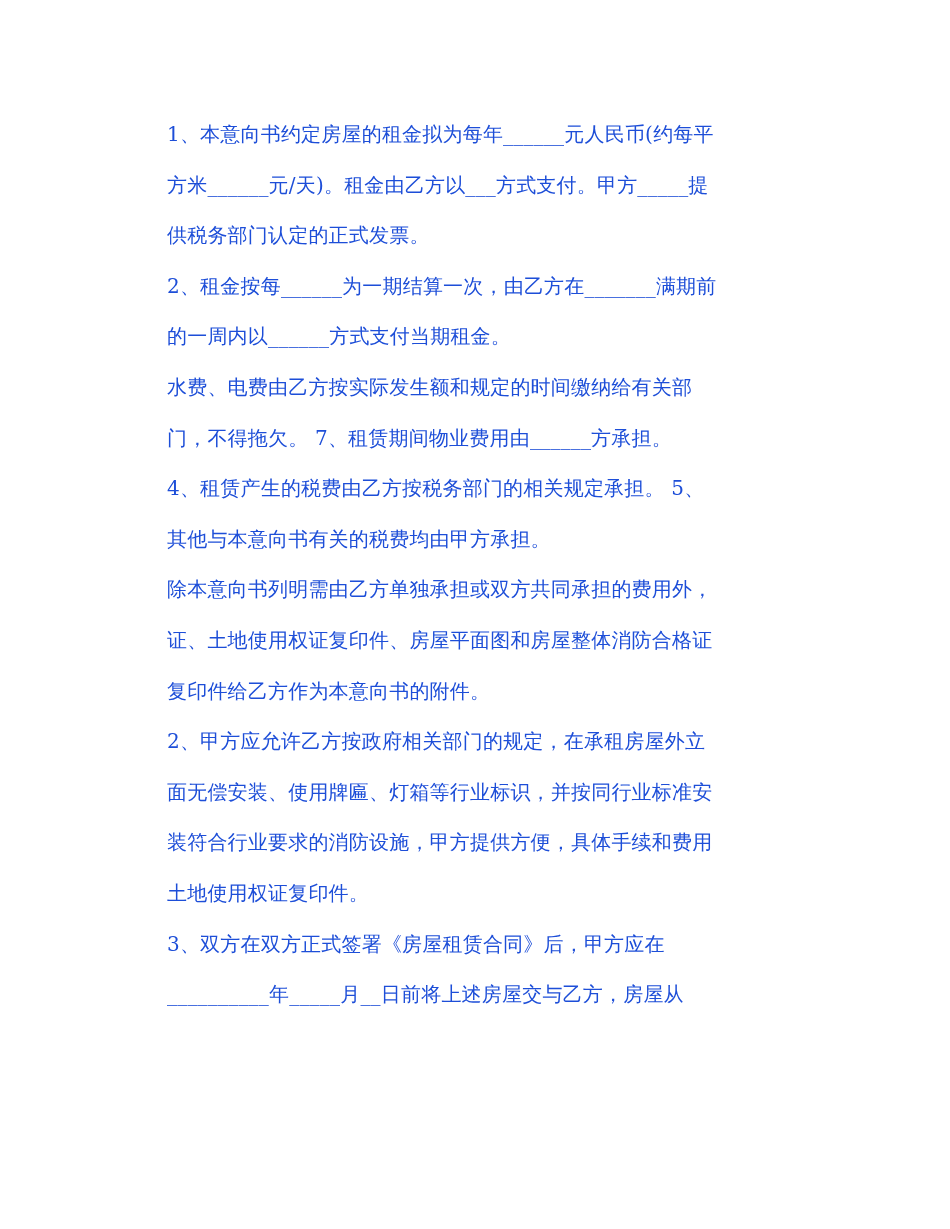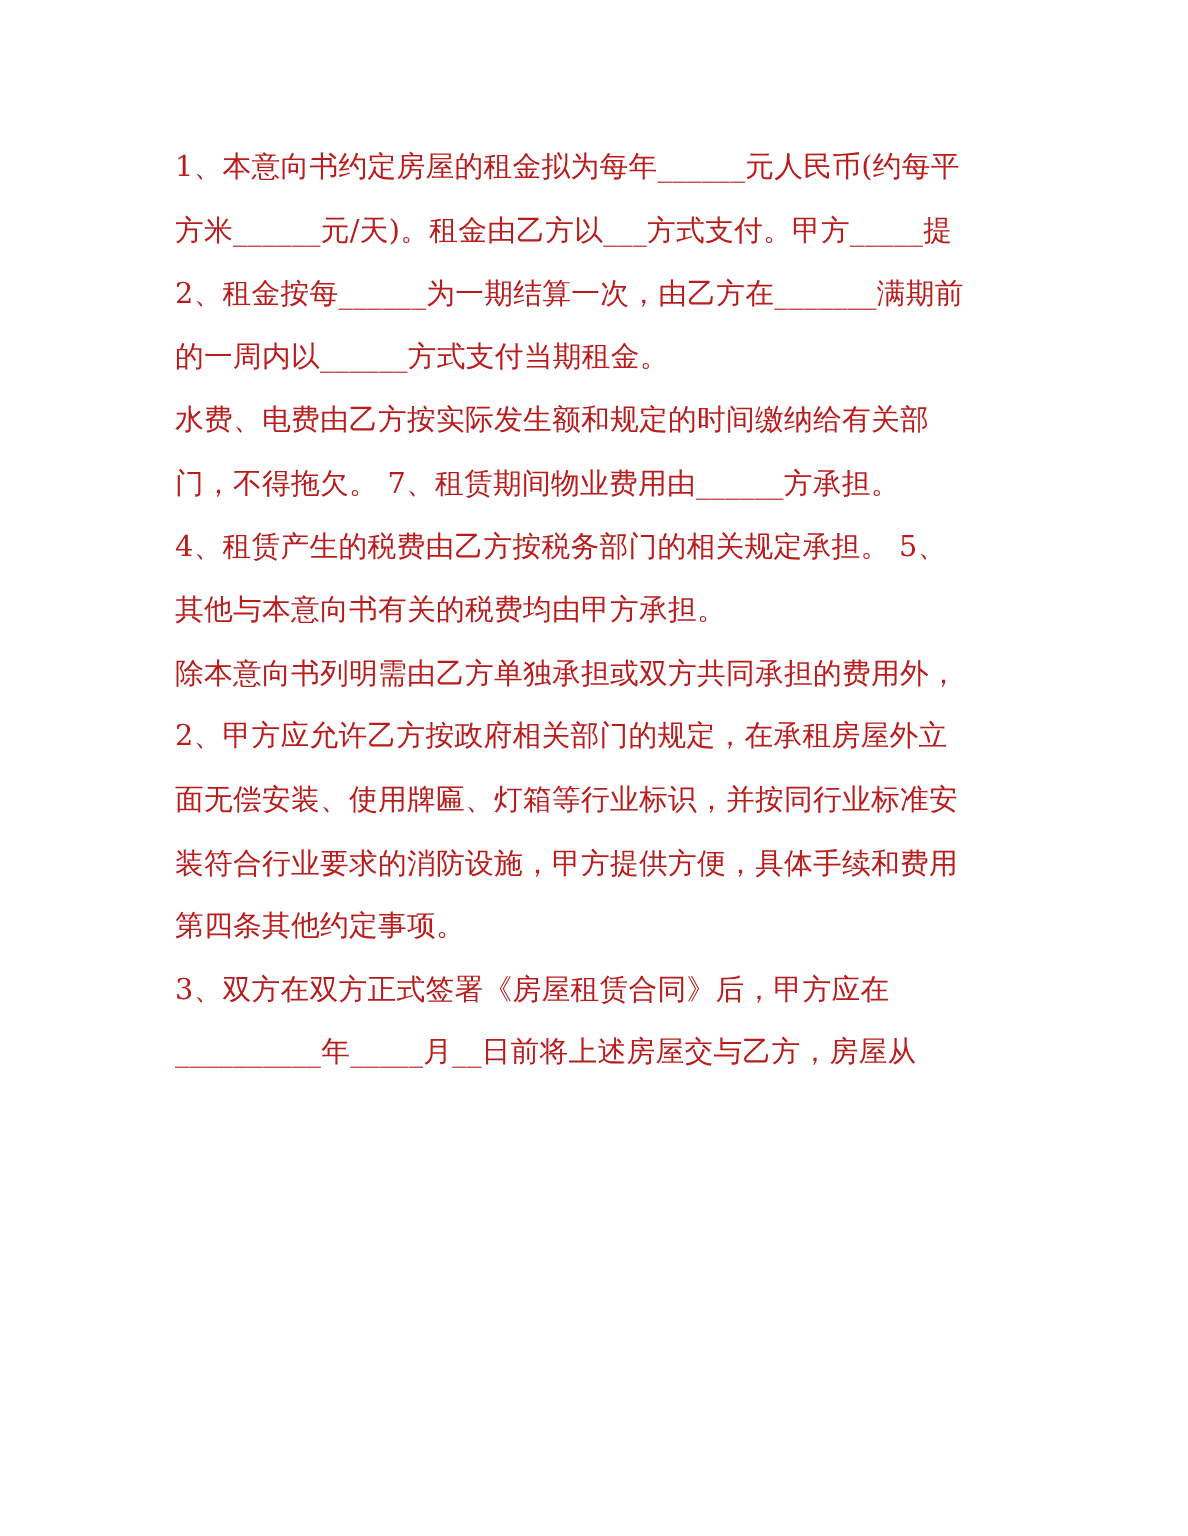--- a/index.html
+++ b/index.html
@@ -25,40 +25,44 @@
     position: absolute;
     left: 140px;
     top: 109px;
     width: 680px;
   }
   .line {
     display: block;
     height: 50.6px;
     line-height: 50.6px;
     font-family: "DejaVu Serif", "Liberation Serif", serif;
-    font-size: 23px;
-    color: #b91c1c;
+    font-size: 20px;
+    color: #1d4ed8;
     white-space: pre;
     letter-spacing: 0.2px;
+    margin-left: 27px;
   }
 </style>
 </head>
 <body>
 
 <div class="page">
   <div class="content">
     <span class="line">1、本意向书约定房屋的租金拟为每年______元人民币(约每平</span>
     <span class="line">方米______元/天)。租金由乙方以___方式支付。甲方_____提</span>
+    <span class="line">供税务部门认定的正式发票。</span>
     <span class="line">2、租金按每______为一期结算一次，由乙方在_______满期前</span>
     <span class="line">的一周内以______方式支付当期租金。</span>
     <span class="line">水费、电费由乙方按实际发生额和规定的时间缴纳给有关部</span>
     <span class="line">门，不得拖欠。 7、租赁期间物业费用由______方承担。</span>
     <span class="line">4、租赁产生的税费由乙方按税务部门的相关规定承担。 5、</span>
     <span class="line">其他与本意向书有关的税费均由甲方承担。</span>
     <span class="line">除本意向书列明需由乙方单独承担或双方共同承担的费用外，</span>
+    <span class="line">证、土地使用权证复印件、房屋平面图和房屋整体消防合格证</span>
+    <span class="line">复印件给乙方作为本意向书的附件。</span>
     <span class="line">2、甲方应允许乙方按政府相关部门的规定，在承租房屋外立</span>
     <span class="line">面无偿安装、使用牌匾、灯箱等行业标识，并按同行业标准安</span>
     <span class="line">装符合行业要求的消防设施，甲方提供方便，具体手续和费用</span>
-    <span class="line">第四条其他约定事项。</span>
+    <span class="line">土地使用权证复印件。</span>
     <span class="line">3、双方在双方正式签署《房屋租赁合同》后，甲方应在</span>
     <span class="line">__________年_____月__日前将上述房屋交与乙方，房屋从</span>
   </div>
 </div>
 
 </body></html>

